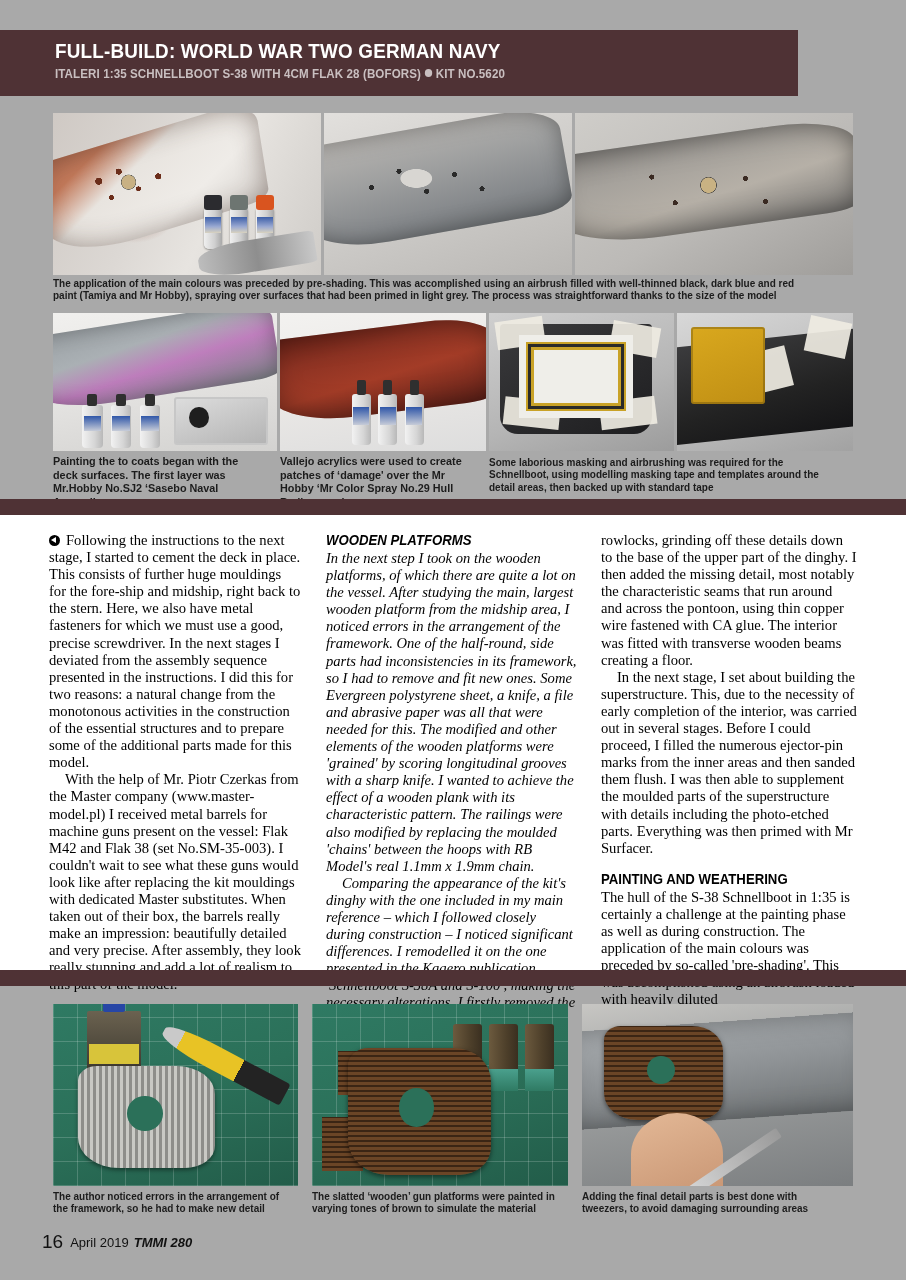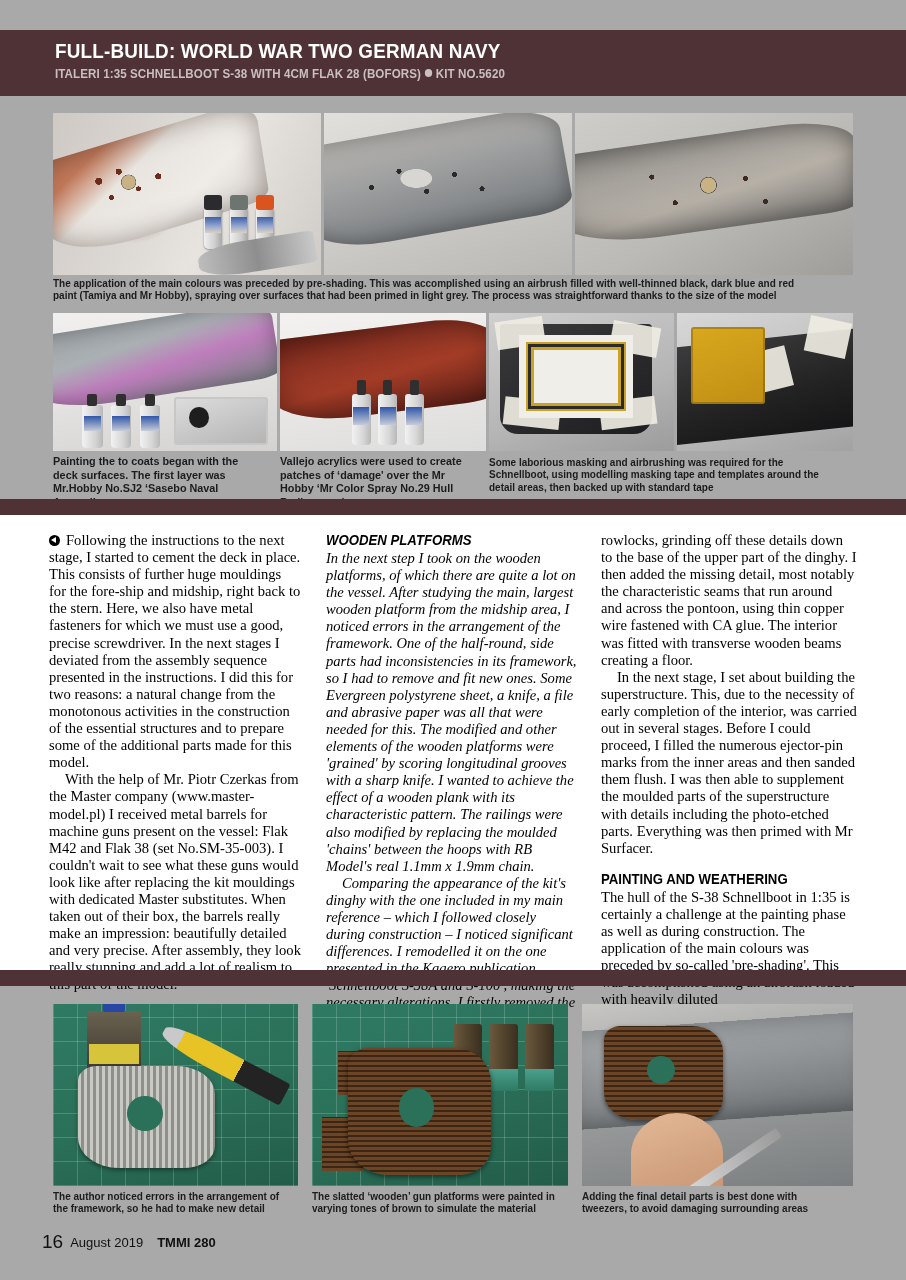--- a/index.html
+++ b/index.html
@@ -13,21 +13,21 @@
     height: 1280px;
     background: #a9a9a9;
     overflow: hidden;
     font-family: "Liberation Sans", sans-serif;
   }
 
   
   .masthead {
     position: absolute;
     left: 0; top: 30px;
-    width: 906px; height: 66px;
+    width: 798px; height: 66px;
     background: #4f3235;
     box-sizing: border-box;
     padding: 9px 0 0 55px;
   }
   .masthead .title {
     color: #ffffff;
     font-family: "Liberation Sans Narrow", "Liberation Sans", sans-serif;
     font-weight: bold;
     font-size: 20.5px;
     letter-spacing: 0.2px;
@@ -150,21 +150,21 @@
     font-family: "Liberation Sans", sans-serif;
     font-size: 13px;
     white-space: nowrap;
   }
   .footer .folio {
     font-weight: normal;
     font-size: 19px;
     vertical-align: -1px;
     margin-right: 7px;
   }
-  .footer .issue { font-weight: bold; margin-left: 14px; }
+  .footer .issue { font-weight: bold; margin-left: 5px; font-style: italic; }
 
   
   
   
   .hull-a { position:absolute; inset:0;
     background:
       radial-gradient(ellipse 60px 40px at 30% 63%, rgba(120,40,20,.45), transparent 70%),
       linear-gradient(115deg, #cfc9c4 0%, #dcd8d4 38%, #e7e4e0 60%, #cfccc8 100%);
   }
   .hull-a::before {
@@ -487,16 +487,16 @@
       <div class="hand"></div>
       <div class="tweezers"></div>
     </div>
   </div>
 
   <div class="caption" style="left:53px; top:1190px; width:248px;">The author noticed errors in the arrangement of the framework, so he had to make new detail</div>
   <div class="caption" style="left:312px; top:1190px; width:264px;">The slatted ‘wooden’ gun platforms were painted in varying tones of brown to simulate the material</div>
   <div class="caption" style="left:582px; top:1190px; width:268px;">Adding the final detail parts is best done with tweezers, to avoid damaging surrounding areas</div>
 
   <div class="footer">
-    <span class="folio">16</span><span>August 2019</span><span class="issue">TMMI 280</span>
+    <span class="folio">16</span><span>April 2019</span><span class="issue">TMMI 280</span>
   </div>
 
 </div>
 
 </body></html>

